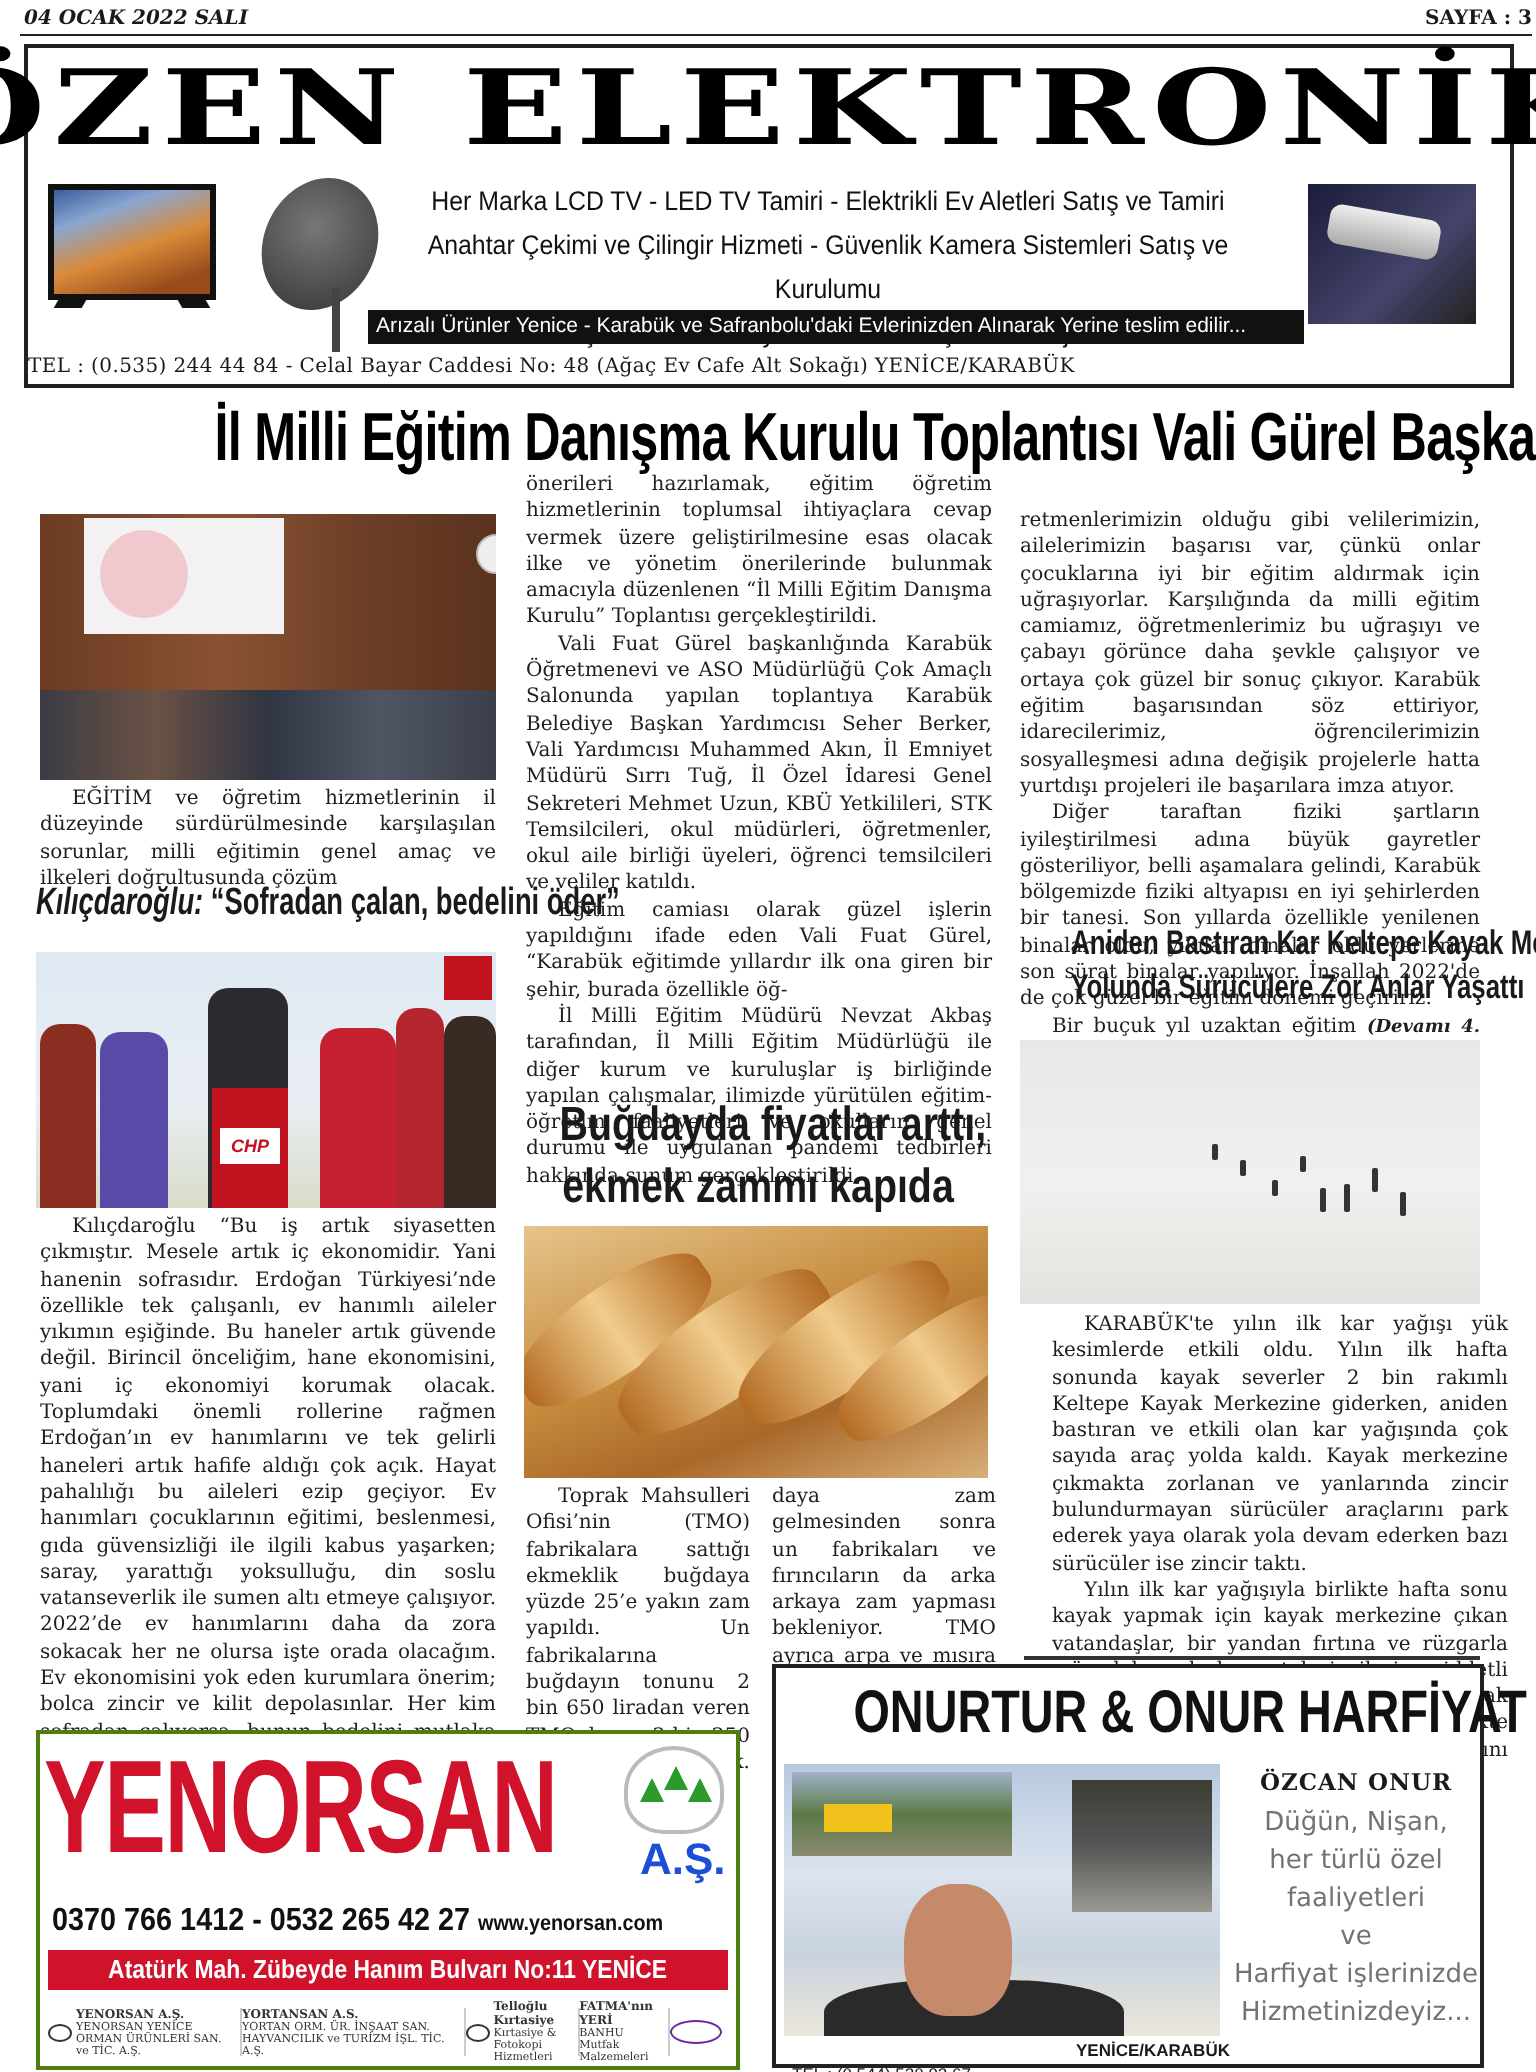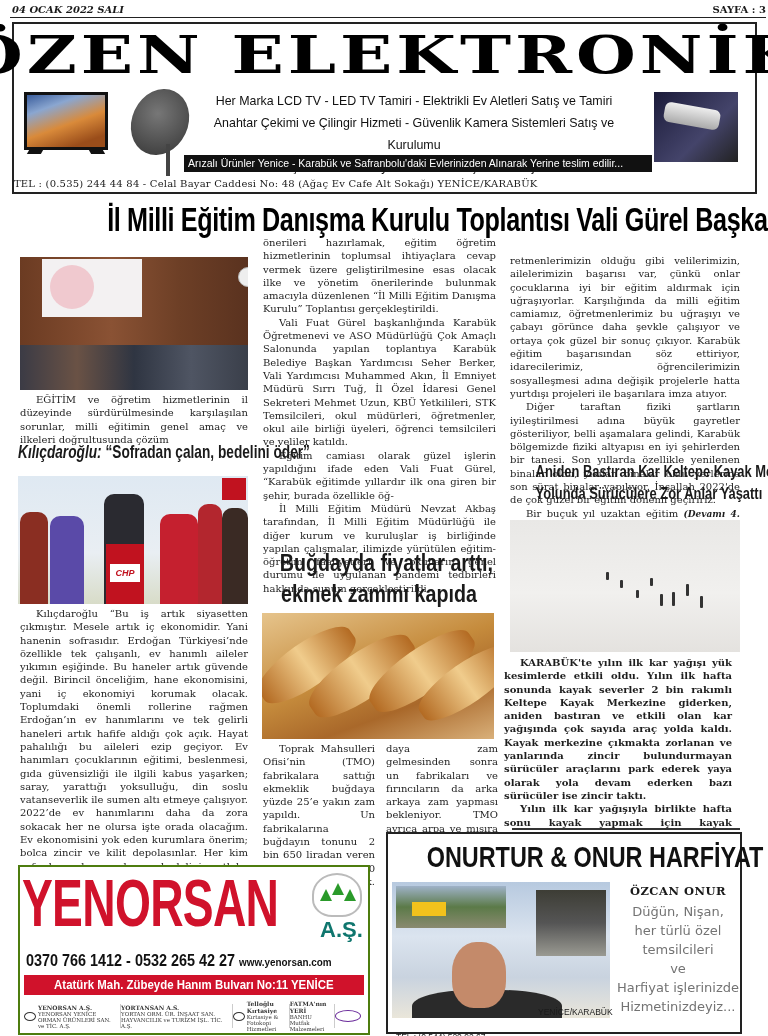--- a/index.html
+++ b/index.html
@@ -64,42 +64,42 @@
   .cont { font-style: italic; font-weight: bold; font-size: 9px; }
 
   
   .rule-r { position: absolute; left: 512px; top: 828px; width: 228px; height: 2px; background: #333; }
 
   
   .yen { position: absolute; left: 18px; top: 865px; width: 352px; height: 170px; border: 2px solid #4d7c0f; background: #fff; }
   .yen-title { position: absolute; left: 2px; top: 0; font-family: "Liberation Sans", sans-serif; font-weight: bold; font-size: 66px; line-height: 72px; color: #d0122b; transform: scaleX(0.7); transform-origin: left top; letter-spacing: -1px; }
   .yen-logo { position: absolute; left: 292px; top: 6px; width: 50px; height: 44px; border-radius: 50% 50% 40% 40%; border: 2px solid #bbb; background: #fff; }
   .yen-logo .tree { position: absolute; width: 0; height: 0; border-left: 6px solid transparent; border-right: 6px solid transparent; border-bottom: 12px solid #2a9a2a; }
-  .yen-as { position: absolute; left: 300px; top: 50px; font-family: "Liberation Sans", sans-serif; font-weight: bold; font-size: 22px; color: #0f766e; }
+  .yen-as { position: absolute; left: 300px; top: 50px; font-family: "Liberation Sans", sans-serif; font-weight: bold; font-size: 22px; color: #1d4ed8; }
   .yen-phone { position: absolute; left: 6px; top: 84px; font-family: "Liberation Sans", sans-serif; font-weight: bold; font-size: 16px; line-height: 20px; color: #111; white-space: nowrap; transform: scaleX(0.9); transform-origin: left center; }
   .yen-phone .web { font-size: 11px; }
   .yen-addr { position: absolute; left: 4px; top: 108px; width: 340px; height: 20px; background: #d0122b; color: #fff; font-family: "Liberation Sans", sans-serif; font-weight: bold; font-size: 13px; line-height: 20px; text-align: center; white-space: nowrap; }
   .yen-addr span { display: inline-block; transform: scaleX(0.88); }
   .yen-sponsors { position: absolute; left: 4px; top: 134px; width: 340px; height: 30px; display: flex; align-items: center; justify-content: space-between; font-family: "DejaVu Serif", serif; font-size: 5.5px; color: #333; }
   .sp { display: flex; align-items: center; gap: 2px; border-right: 1px solid #ccc; padding-right: 3px; height: 24px; }
   .sp:last-child { border-right: none; }
   .sp b { font-size: 6px; display: block; }
   .sp .ic { width: 12px; height: 9px; border: 1px solid #333; border-radius: 50%; flex: none; }
 
   
   .onur { position: absolute; left: 386px; top: 832px; width: 356px; height: 202px; border: 2px solid #222; background: #fff; }
   .onur-title { position: absolute; left: 0; right: 0; top: 4px; text-align: center; font-family: "Liberation Sans", sans-serif; font-weight: bold; font-size: 30px; line-height: 38px; white-space: nowrap; transform: scaleX(0.78); transform-origin: center; color: #111; }
   .onur-photo { position: absolute; left: 4px; top: 48px; width: 218px; height: 136px; background: linear-gradient(180deg, #b7c9df, #dbe4ef 40%, #c9d3df 70%, #eae6da); overflow: hidden; }
   .onur-photo .exc { position: absolute; left: 4px; top: 4px; width: 110px; height: 42px; background: linear-gradient(180deg, #9fb2c8, #5b7a48 50%, #8a8a70); }
   .onur-photo .exc:after { content: ""; position: absolute; left: 16px; top: 16px; width: 34px; height: 14px; background: #f1c21c; }
   .onur-photo .vans { position: absolute; left: 144px; top: 8px; width: 70px; height: 66px; background: linear-gradient(180deg, #3d3d35, #555 50%, #9a9a92); }
   .onur-photo .face { position: absolute; left: 60px; top: 60px; width: 54px; height: 66px; border-radius: 45% 45% 40% 40%; background: #c48a6a; }
   .onur-photo .coat { position: absolute; left: 20px; top: 108px; width: 150px; height: 40px; border-radius: 40% 40% 0 0; background: #2a2a2a; }
   .onur-tel { position: absolute; left: 8px; top: 198px; font-family: "Liberation Sans", sans-serif; font-weight: normal; font-size: 8.5px; white-space: nowrap; }
-  .onur-loc { position: absolute; left: 150px; top: 173px; font-family: "Liberation Sans", sans-serif; font-weight: normal; font-size: 8.5px; white-space: nowrap; }
+  .onur-loc { position: absolute; left: 150px; top: 186px; font-family: "Liberation Sans", sans-serif; font-weight: bold; font-size: 8.5px; white-space: nowrap; }
   .onur-name { position: absolute; left: 228px; top: 50px; width: 124px; text-align: center; font-family: "DejaVu Serif", serif; font-weight: bold; font-size: 11.5px; letter-spacing: 0.5px; }
   .onur-text { position: absolute; left: 228px; top: 68px; width: 124px; text-align: center; font-family: "DejaVu Sans", sans-serif; font-size: 13px; line-height: 19px; color: #737373; }
   .onur-text div { white-space: nowrap; }
 </style>
 </head>
 <body>
 
 <div class="masthead">
   <span class="l">04 OCAK 2022 SALI</span>
   <span class="r">SAYFA : 3</span>
@@ -198,21 +198,21 @@
 <div class="photo photo-snow">
   <div class="dot" style="left:110px;top:60px;"></div>
   <div class="dot" style="left:126px;top:70px;"></div>
   <div class="dot" style="left:150px;top:74px;height:12px;"></div>
   <div class="dot" style="left:162px;top:72px;height:14px;"></div>
   <div class="dot" style="left:176px;top:64px;height:12px;"></div>
   <div class="dot" style="left:190px;top:76px;height:12px;"></div>
   <div class="dot" style="left:96px;top:52px;"></div>
   <div class="dot" style="left:140px;top:58px;"></div>
 </div>
-<div class="col" style="left:504px; top:656px; width:228px;font-weight:bold;">
+<div class="col" style="left:526px; top:656px; width:228px;">
   <p>KARABÜK'te yılın ilk kar yağışı yük kesimlerde etkili oldu. Yılın ilk hafta sonunda kayak severler 2 bin rakımlı Keltepe Kayak Merkezine giderken, aniden bastıran ve etkili olan kar yağışında çok sayıda araç yolda kaldı. Kayak merkezine çıkmakta zorlanan ve yanlarında zincir bulundurmayan sürücüler araçlarını park ederek yaya olarak yola devam ederken bazı sürücüler ise zincir taktı.</p>
   <p>Yılın ilk kar yağışıyla birlikte hafta sonu kayak yapmak için kayak merkezine çıkan vatandaşlar, bir yandan fırtına ve rüzgarla mücadele ederken, telesiyejlerin şiddetli rüzgar nedeniyle çalıştırılmadığı kayak merkezinde aileler çocuklarıyla birlikte kızakla kayarak hafta sonunun tadını çıkardı.</p>
 </div>
 <div class="rule-r"></div>
 
 <div class="yen">
   <div class="yen-title">YENORSAN</div>
   <div class="yen-logo">
     <div class="tree" style="left:6px;top:14px;"></div>
     <div class="tree" style="left:18px;top:8px;"></div>
@@ -252,18 +252,18 @@
     <div class="vans"></div>
     <div class="coat"></div>
     <div class="face"></div>
   </div>
   <div class="onur-tel">TEL : (0.544) 520 92 67</div>
   <div class="onur-loc">YENİCE/KARABÜK</div>
   <div class="onur-name">ÖZCAN ONUR</div>
   <div class="onur-text">
     <div>Düğün, Nişan,</div>
     <div>her türlü özel</div>
-    <div>temsilcileri</div>
+    <div>faaliyetleri</div>
     <div>ve</div>
     <div>Harfiyat işlerinizde</div>
     <div>Hizmetinizdeyiz...</div>
   </div>
 </div>
 
 </body></html>

